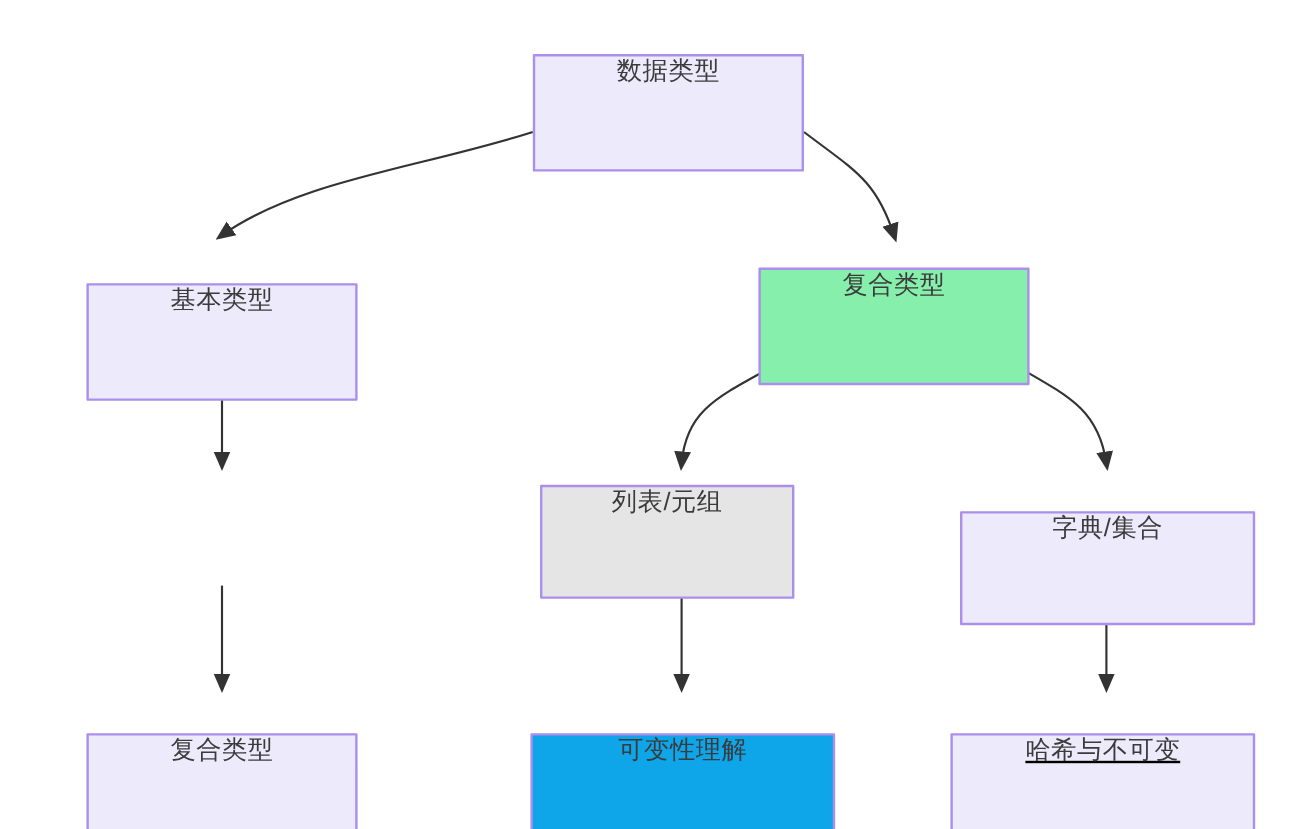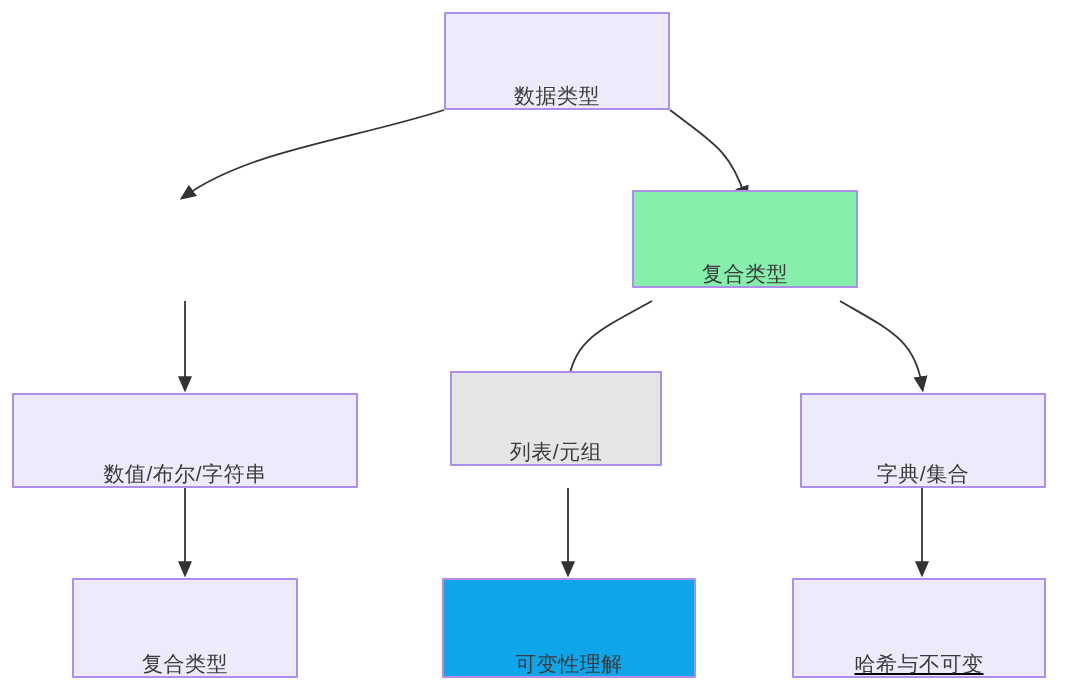--- a/index.html
+++ b/index.html
@@ -23,25 +23,26 @@
     position: absolute;
     left: 0;
     top: 0;
     width: 1080px;
     height: 691px;
   }
   .node {
     position: absolute;
     box-sizing: border-box;
     display: flex;
-    align-items: flex-end;
+    align-items: flex-start;
     justify-content: center;
     background: #ECEAFB;
     border: 2px solid #AB8FEA;
     border-radius: 1px;
+    margin-top: 33px;
   }
   .node-label {
     font-size: 21px;
     line-height: 1.2;
     color: #3B3B3B;
     letter-spacing: 0.5px;
     white-space: nowrap;
     font-weight: 400;
   }
 </style>
@@ -64,25 +65,25 @@
       <path fill="none" stroke="#333333" stroke-width="1.8" marker-end="url(#arrowhead)" d="M 840,301 C 890,330 915,340 922,386"></path>
       <path fill="none" stroke="#333333" stroke-width="1.8" marker-end="url(#arrowhead)" d="M 185,488 L 185,571"></path>
       <path fill="none" stroke="#333333" stroke-width="1.8" marker-end="url(#arrowhead)" d="M 568,488 L 568,571"></path>
       <path fill="none" stroke="#333333" stroke-width="1.8" marker-end="url(#arrowhead)" d="M 922,488 L 922,571"></path>
     </g>
   </svg>
 
   <div class="node" style="left: 444px; top: 12px; width: 226px; height: 98px; background: rgb(236, 234, 251); border-color: rgb(171, 143, 234);">
     <span class="node-label">数据类型</span>
   </div>
+  <div class="node" style="left: 72px; top: 203px; width: 226px; height: 98px; background: rgb(236, 234, 251); border-color: rgb(171, 143, 234);">
+    <span class="node-label">基本类型</span>
+  </div>
   <div class="node" style="left: 632px; top: 190px; width: 226px; height: 98px; background: #86efac; border-color: rgb(171, 143, 234);">
     <span class="node-label">复合类型</span>
-  </div>
-  <div class="node" style="left: 12px; top: 393px; width: 346px; height: 95px; background: rgb(236, 234, 251); border-color: rgb(171, 143, 234);">
-    <span class="node-label">数值/布尔/字符串</span>
   </div>
   <div class="node" style="left: 450px; top: 371px; width: 212px; height: 95px; background: #e5e5e5; border-color: rgb(171, 143, 234);">
     <span class="node-label">列表/元组</span>
   </div>
   <div class="node" style="left: 800px; top: 393px; width: 246px; height: 95px; background: rgb(236, 234, 251); border-color: rgb(171, 143, 234);">
     <span class="node-label">字典/集合</span>
   </div>
   <div class="node" style="left: 72px; top: 578px; width: 226px; height: 100px; background: rgb(236, 234, 251); border-color: rgb(171, 143, 234);">
     <span class="node-label">复合类型</span>
   </div>

